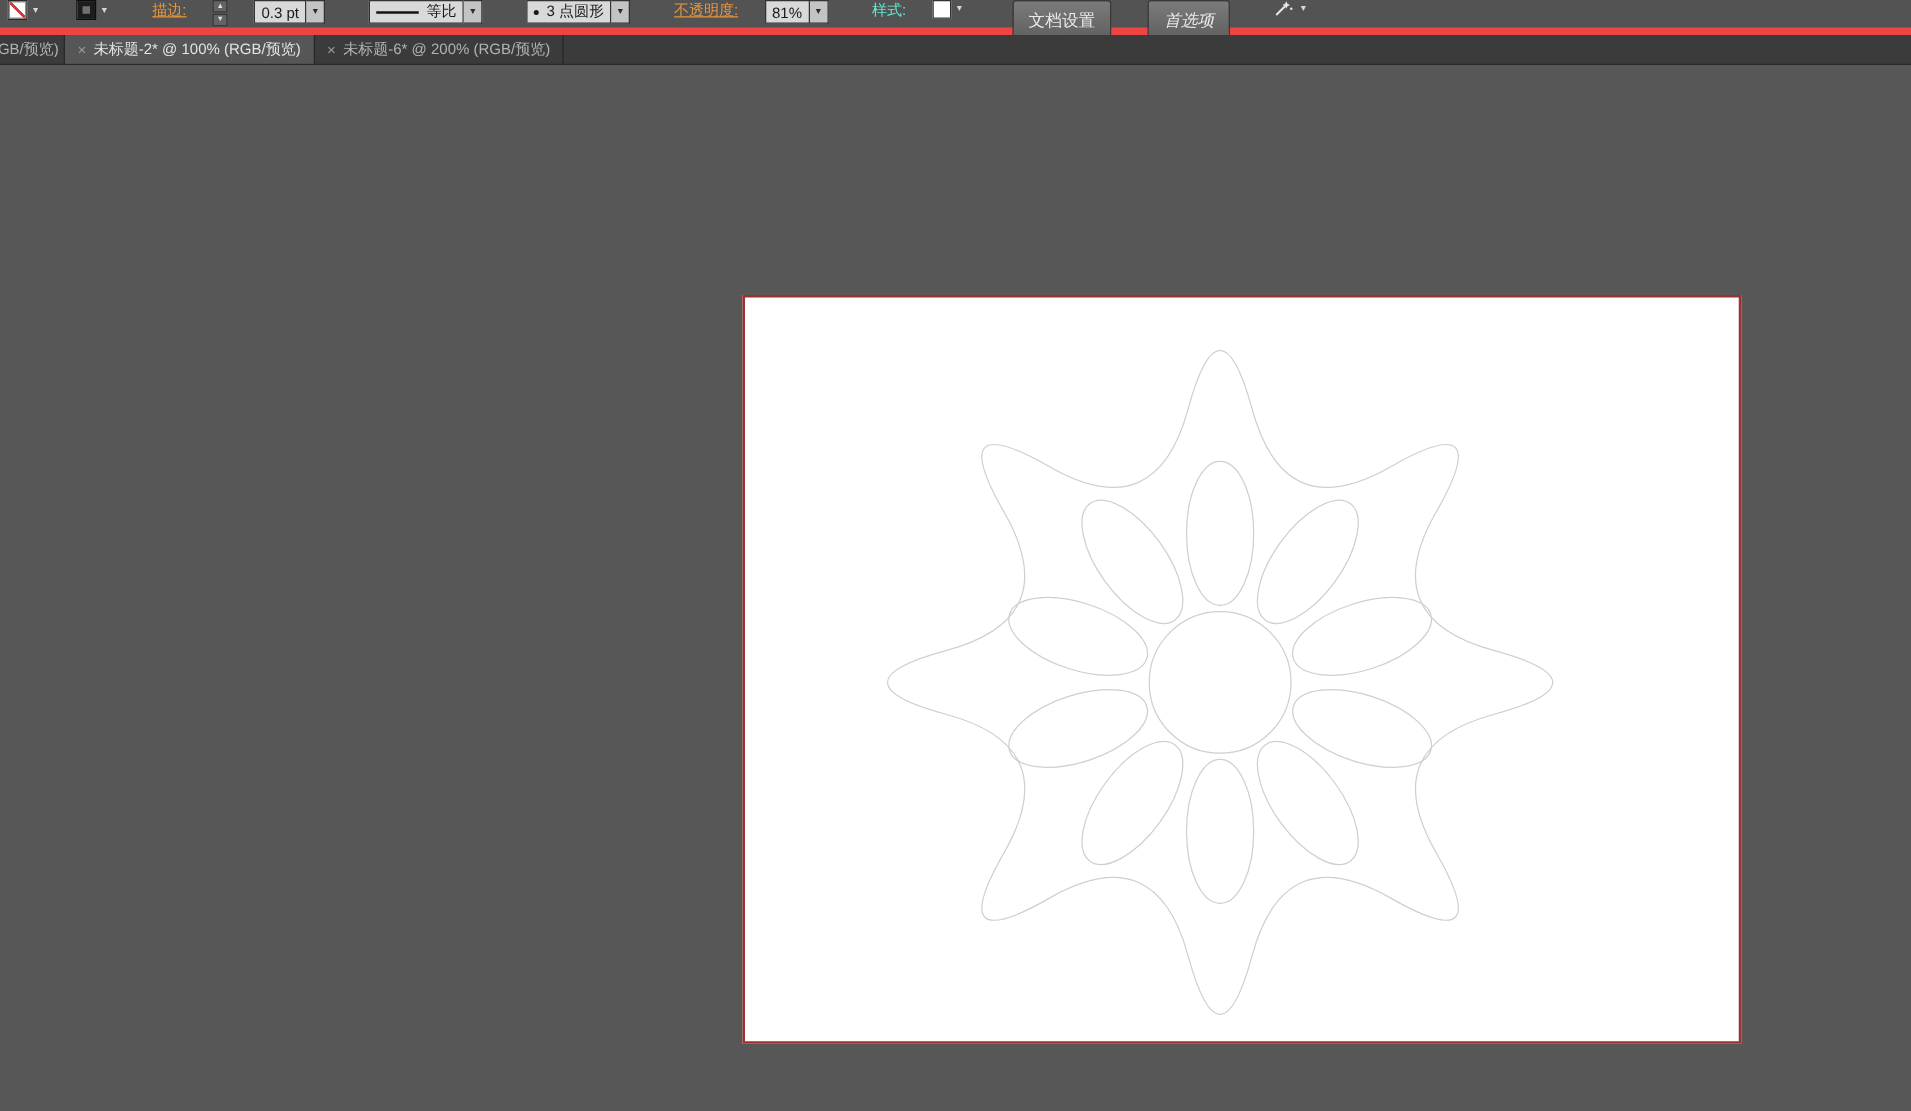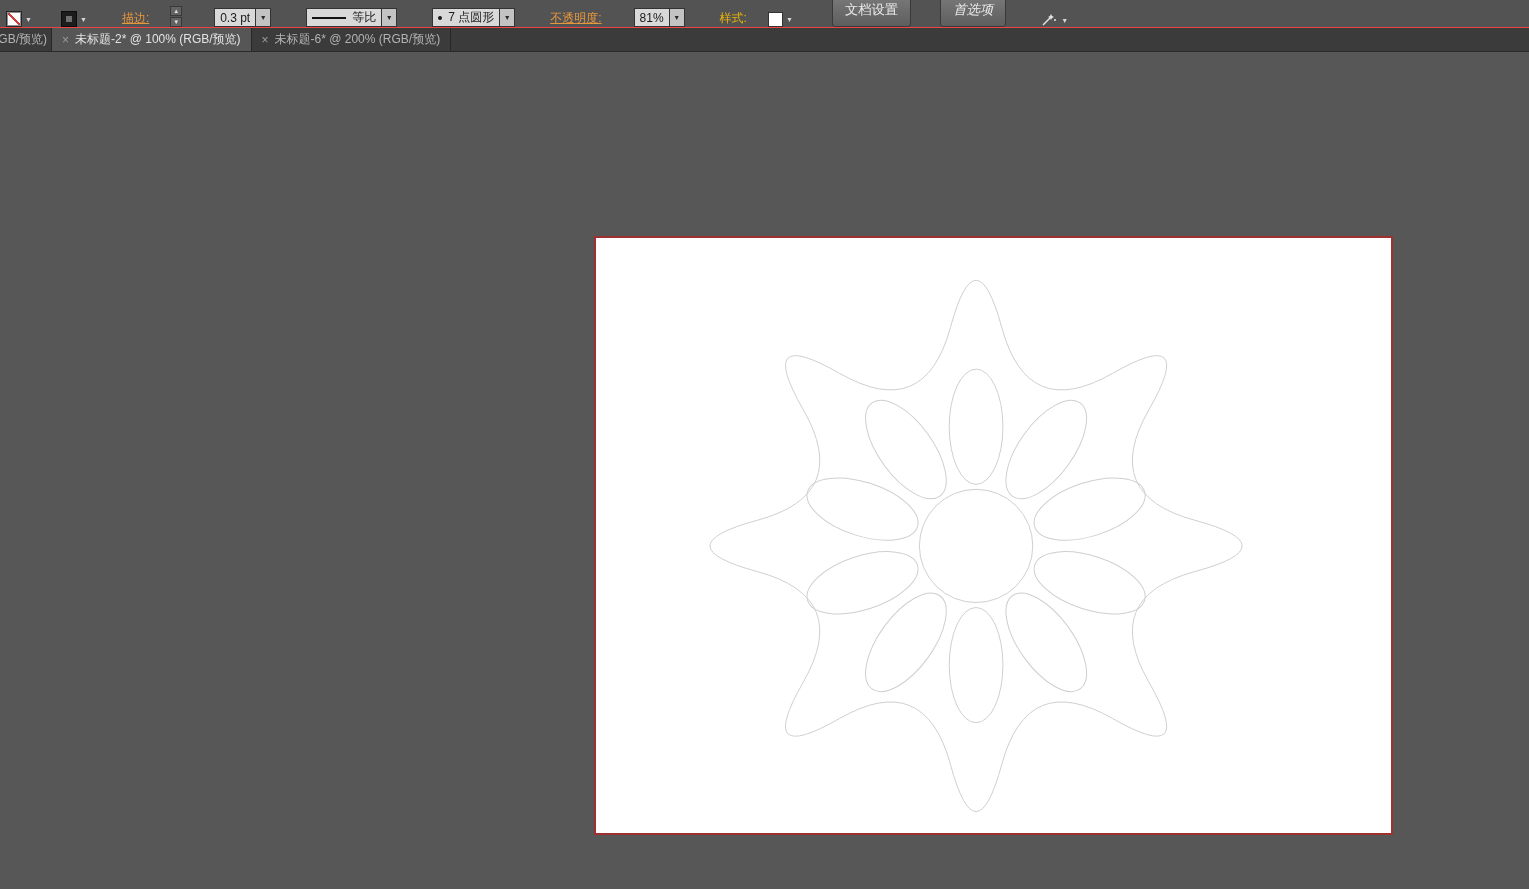--- a/index.html
+++ b/index.html
@@ -9,23 +9,23 @@
     font-size: 12px;
     background: #575757;
     display: flex;
     flex-direction: column;
   }
 
   
   .toolbar {
     height: 28px;
     background: #535353;
-    border-bottom: 1px solid #ef4444;
+    border-bottom: 6px solid #ef4444;
     display: flex;
-    align-items: flex-end;
+    align-items: flex-start;
     padding: 0 6px;
     gap: 21px;
     flex: 0 0 auto;
   }
   .swatch-group { display: flex; align-items: center; gap: 3px; }
   .swatch {
     width: 16px; height: 16px;
     border: 1px solid #272727;
     box-shadow: inset 0 0 0 1px #8f8f8f;
     display: inline-block;
@@ -34,30 +34,30 @@
     background-color: #ffffff;
     background-image: linear-gradient(45deg, transparent 43%, #d23b3b 43%, #d23b3b 57%, transparent 57%);
   }
   .stroke-proxy {
     background: #707070;
     box-shadow: inset 0 0 0 4px #1c1c1c;
     border: 1px solid #0d0d0d;
   }
   .dd { font-size: 7px; color: #d6d6d6; line-height: 1; }
   .link-label { color: #e8963c; text-decoration: underline; white-space: nowrap; }
-  .plain-label { color: #eab308; white-space: nowrap; }
+  .plain-label { color: #5eead4; white-space: nowrap; }
 
   .stepper { display: flex; flex-direction: column; gap: 1px; }
   .step {
     font-size: 6px; line-height: 8px; padding: 0 2px;
     color: #e0e0e0; background: #636363; border: 1px solid #383838;
     cursor: default;
   }
 
-  .field-group { display: flex; align-items: stretch; height: 19px; margin-left: 11px; }
+  .field-group { display: flex; align-items: stretch; height: 19px; }
   .field {
     background: #d9d9d9; color: #1a1a1a;
     border: 1px solid #333333;
     display: flex; align-items: center;
     padding: 0 5px; min-width: 36px; white-space: nowrap;
   }
   .field-dd {
     width: 15px; background: #c3c3c3; color: #2a2a2a;
     border: 1px solid #333333; border-left: none;
     display: flex; align-items: center; justify-content: center;
@@ -143,21 +143,21 @@
     <span class="field">
       <span class="profile-line"></span>
       <span>等比</span>
     </span>
     <span class="field-dd">▼</span>
   </span>
 
   <span class="field-group ml14">
     <span class="field">
       <span class="brush-dot"></span>
-      <span>7 点圆形</span>
+      <span>3 点圆形</span>
     </span>
     <span class="field-dd">▼</span>
   </span>
 
   <span class="link-label ml14">不透明度:</span>
 
   <span class="field-group">
     <span class="field">81%</span>
     <span class="field-dd">▼</span>
   </span>

